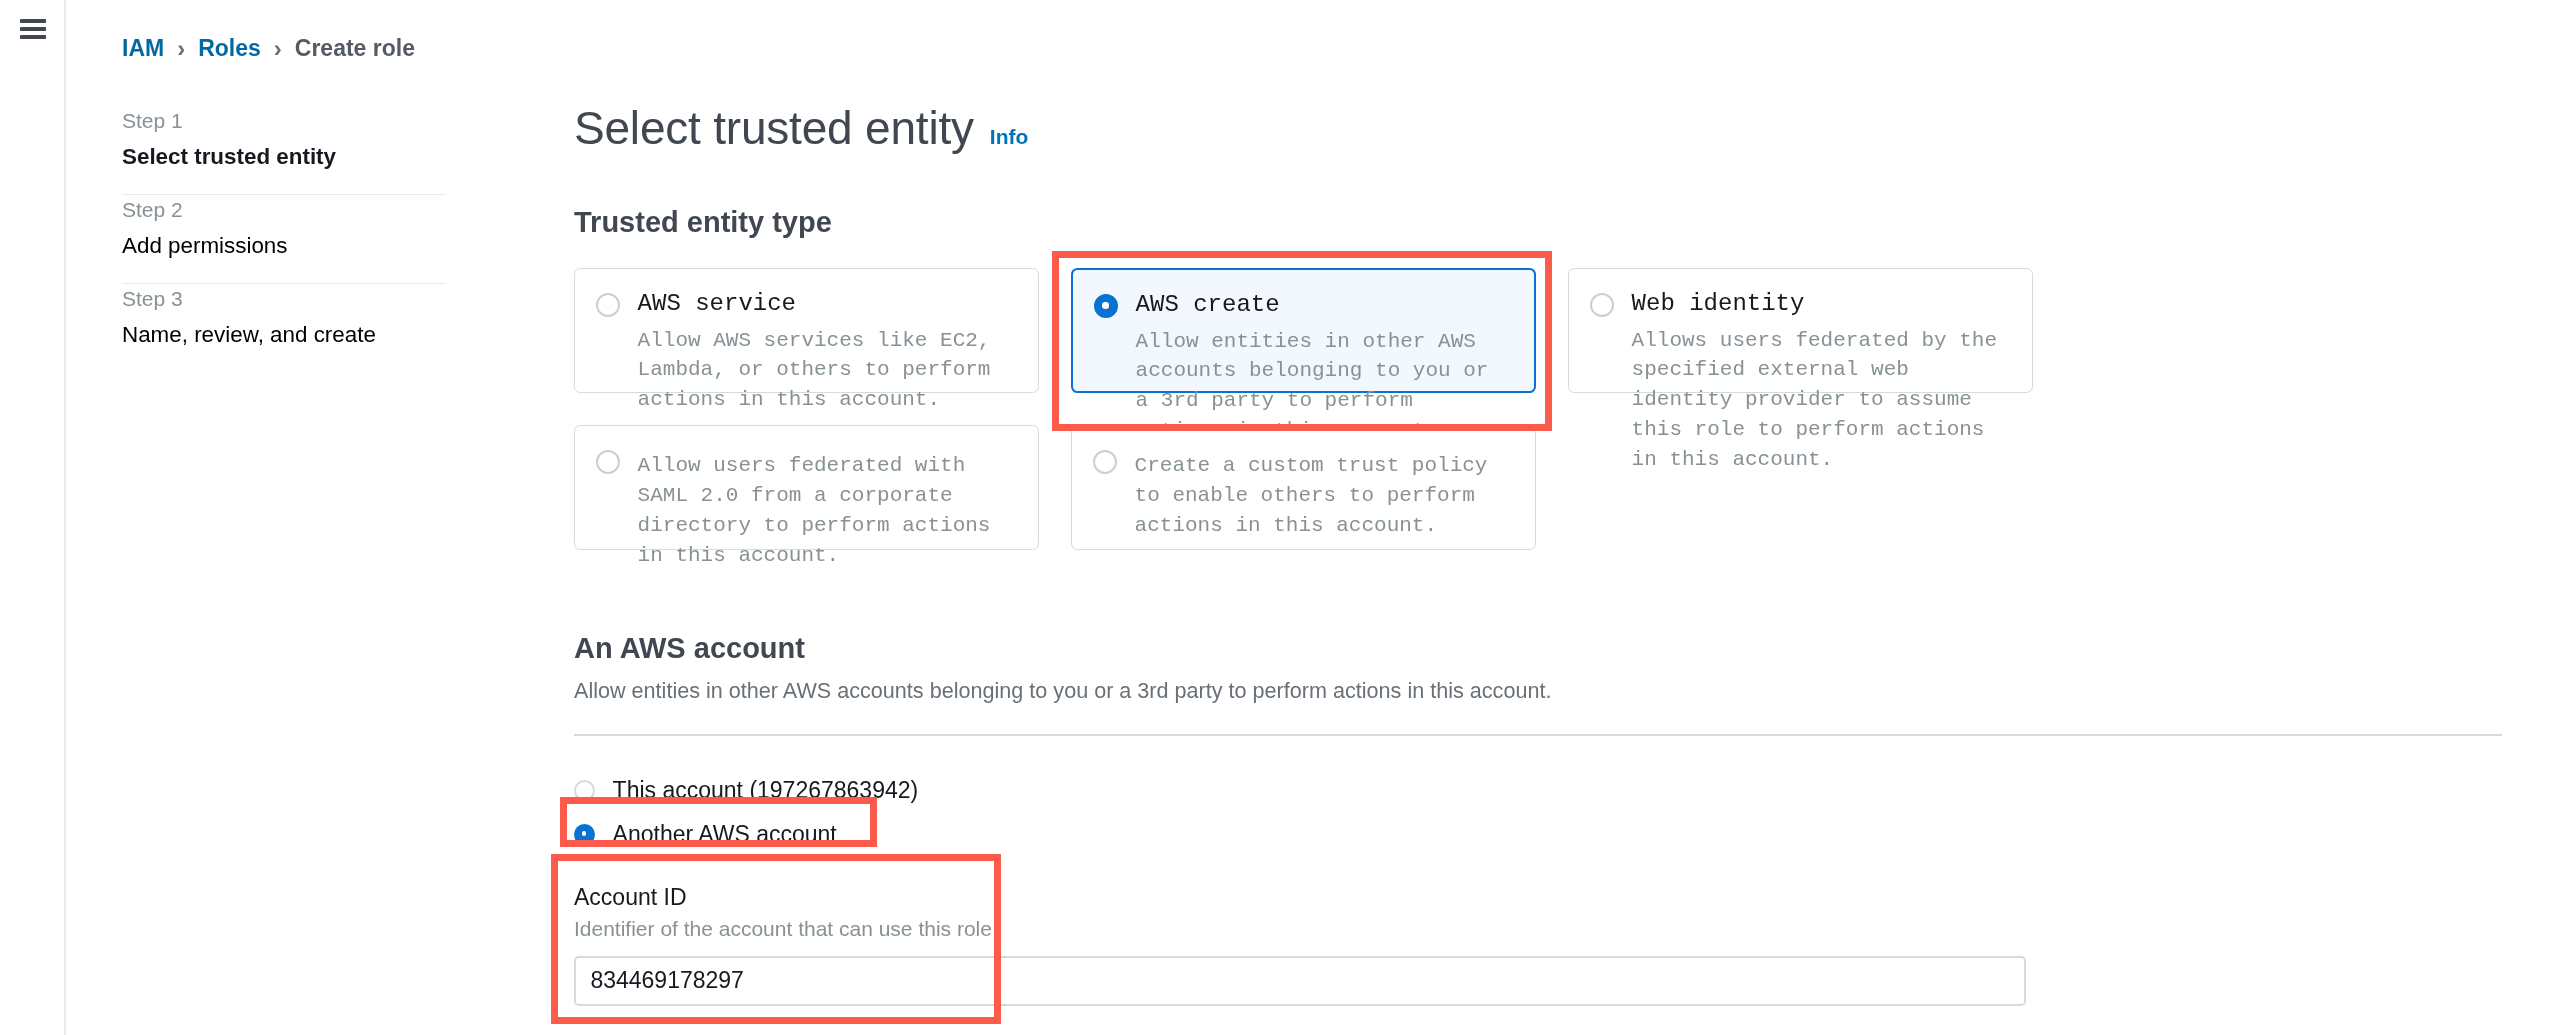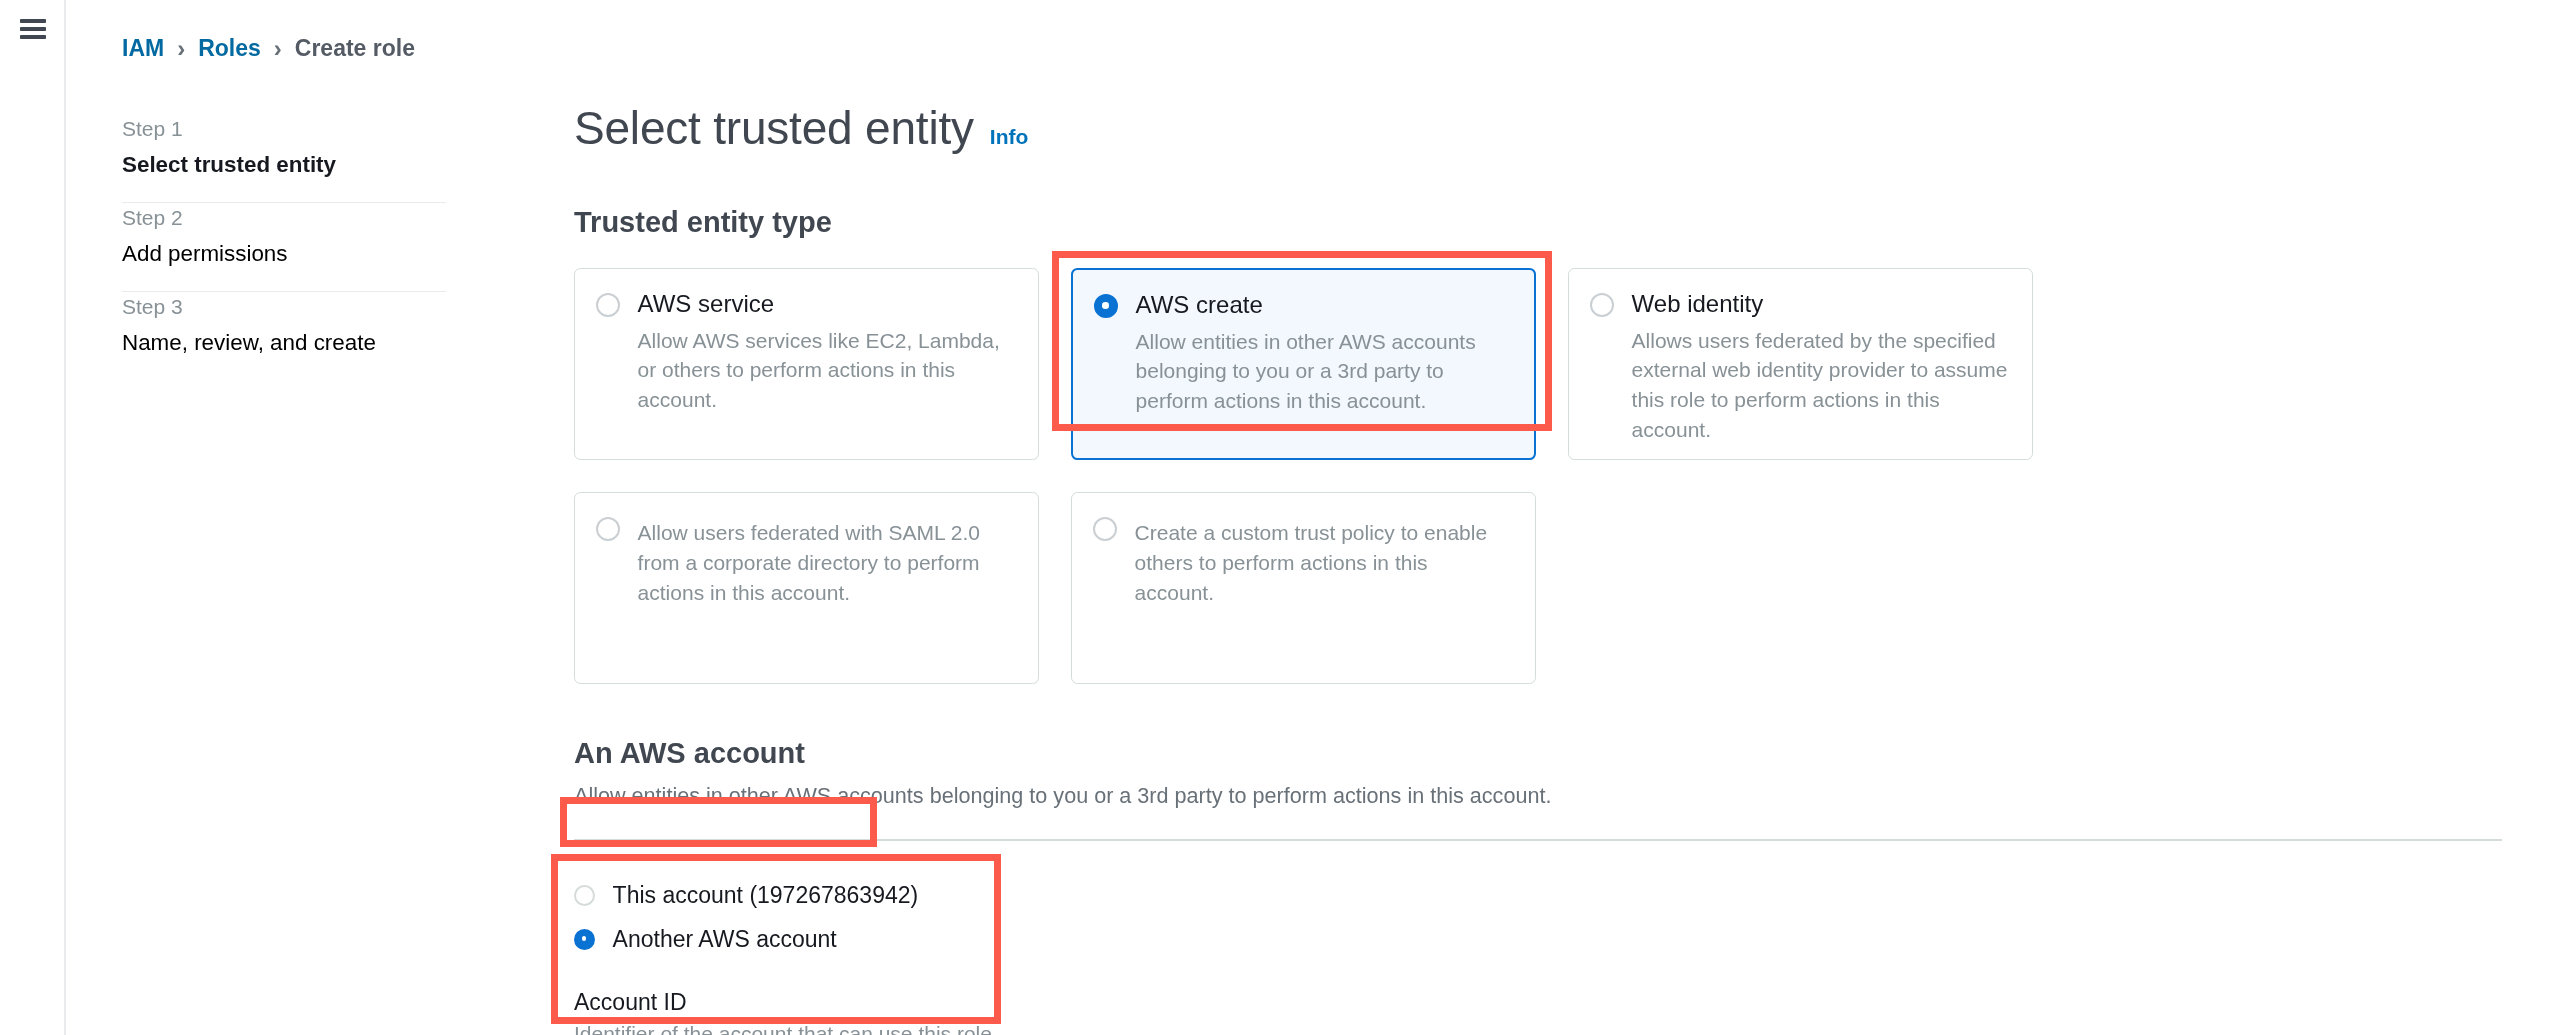--- a/index.html
+++ b/index.html
@@ -62,21 +62,21 @@
     margin: 0 13px;
     color: #687078;
     font-size: 24px;
     font-weight: bold;
     line-height: 1;
   }
 
   
   .steps {
     position: absolute;
-    left: 122px; top: 114px;
+    left: 122px; top: 106px;
     width: 324px;
   }
   .step-block { padding-bottom: 21px; }
   .step-divider {
     height: 0;
     border-top: 1.6px solid #e9ebed;
     width: 324px;
   }
   .step-num {
     font-size: 21px;
@@ -127,26 +127,27 @@
     margin-top: 29px;
     display: grid;
     grid-template-columns: repeat(3, 465px);
     gap: 32px 32px;
     width: 1443px;
   }
   .tile {
     position: relative;
     box-sizing: border-box;
     width: 465px;
-    height: 192px;
+    height: 125px;
     border: 1.6px solid #d5dbdb;
     border-radius: 6.4px;
     background: #ffffff;
     padding: 19px 22.4px 19px 21px;
     cursor: pointer;
+    font-family: Liberation Mono, monospace;
   }
   .tile.selected {
     border: 2.4px solid #0972d3;
     background: #f2f8fd;
   }
   .tile-inner { display: flex; }
   .radio {
     flex: 0 0 auto;
     margin-top: 4.8px;
     margin-right: 17.6px;
@@ -189,21 +190,21 @@
     border: 7.2px solid #fc5a4a;
     box-sizing: border-box;
     pointer-events: none;
   }
 
   
   .sub-heading {
     font-size: 29px;
     font-weight: bold;
     color: #414750;
-    margin-top: 53px;
+    margin-top: 82px;
   }
   .sub-desc {
     font-size: 21.6px;
     color: #687078;
     margin-top: 13px;
   }
   .hr {
     margin-top: 30px;
     width: 1928px;
     height: 0;

